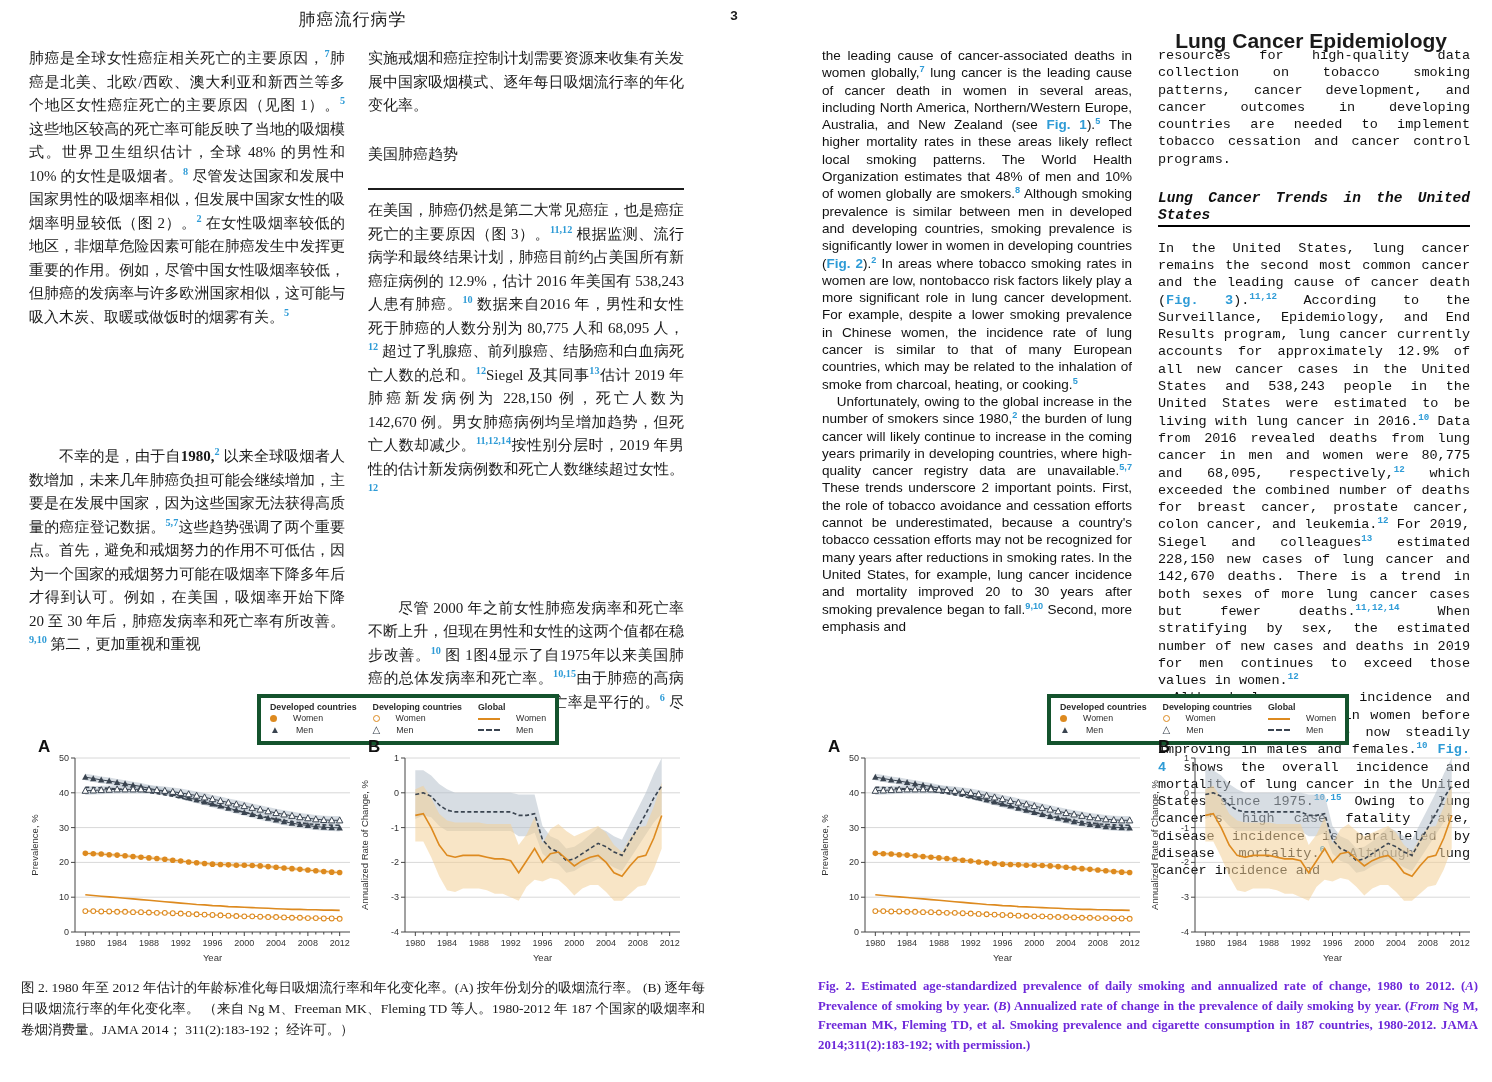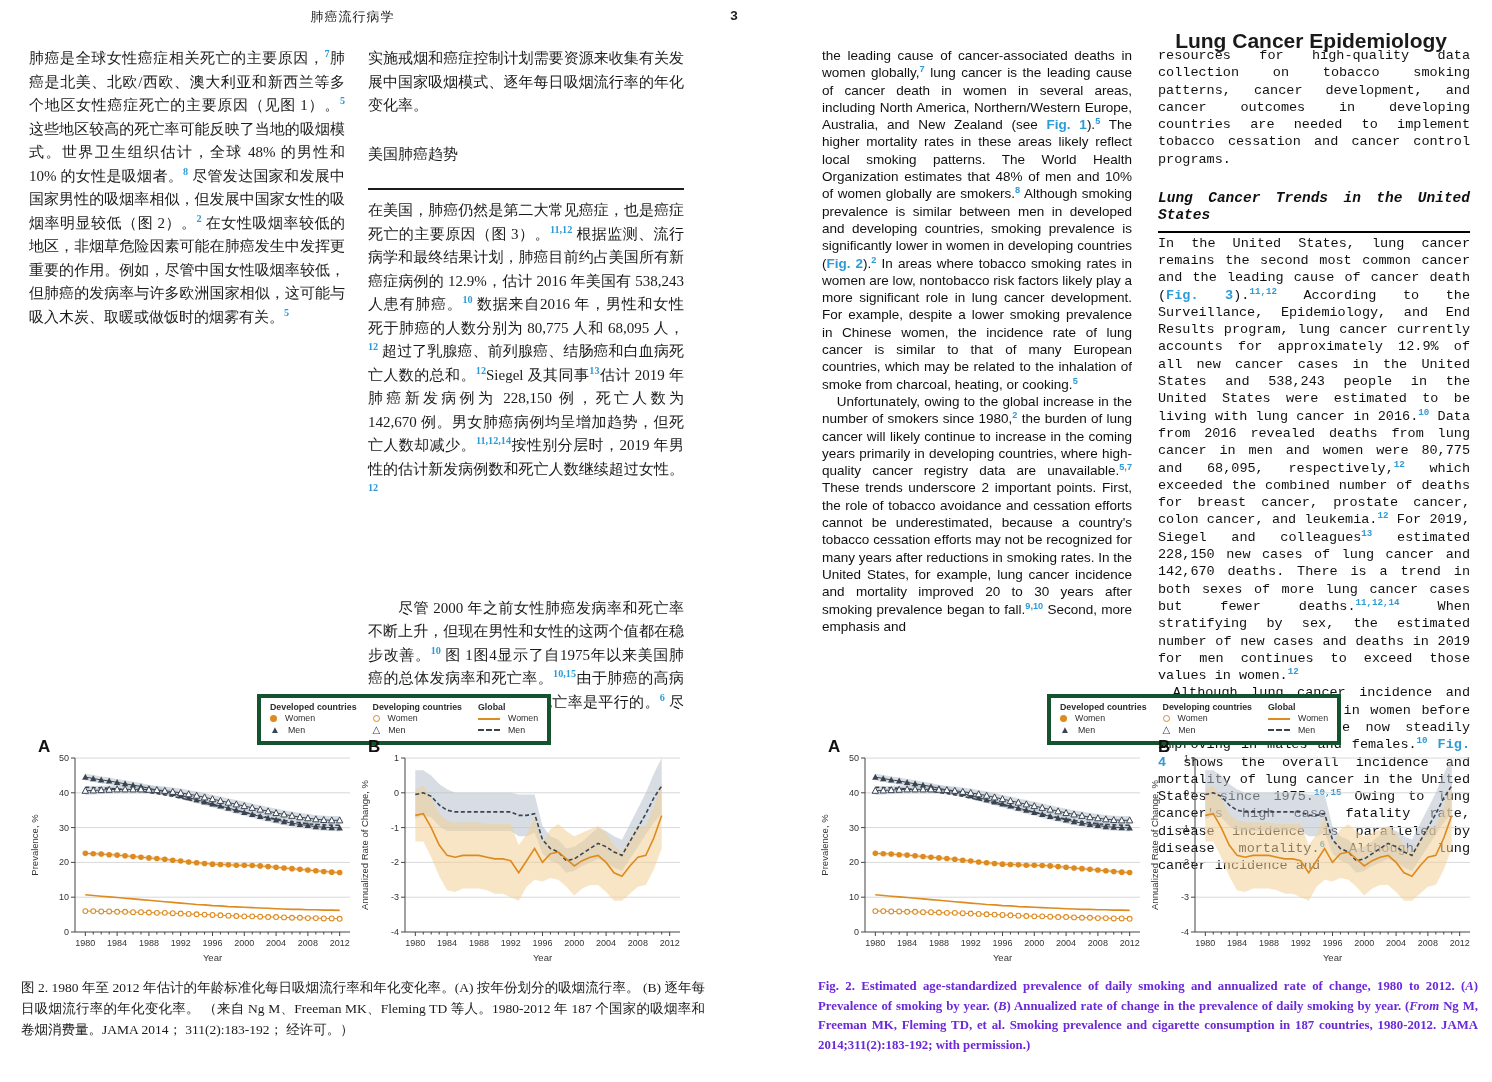--- a/index.html
+++ b/index.html
@@ -8,62 +8,63 @@
     --blue:#2E9BD6;
   }
   html,body{margin:0;padding:0;}
   body{
     width:1492px;height:1082px;position:relative;background:#ffffff;
     font-family:"Liberation Serif","DejaVu Serif",serif;color:#1a1a1a;
     overflow:hidden;
   }
   .abs{position:absolute;}
   
-  .hdr-zh{font-size:13px;letter-spacing:1px;}
+  .hdr-zh{font-size:17px;letter-spacing:1px;}
   .hdr-num{font-family:"Liberation Sans","DejaVu Sans",sans-serif;font-weight:700;font-size:13.5px;}
   .hdr-en{font-family:"Liberation Sans","DejaVu Sans",sans-serif;font-weight:700;font-size:21px;margin-top:24px;}
   
   .zh{font-size:15px;line-height:23.5px;text-align:justify;}
   .zh p{margin:0;}
   .zh .indent{text-indent:2em;}
   .zh-heading{font-size:15px;padding-bottom:22px;border-bottom:2px solid #1c1c1c;margin-top:25px;margin-bottom:9px;}
   
   .en{font-family:"Liberation Sans","DejaVu Sans",sans-serif;font-size:13.5px;line-height:17.3px;text-align:justify;color:#101010;}
   .en p{margin:0;}
   .en .indent{text-indent:1.1em;}
-  .en-heading{font-weight:700;font-style:italic;font-size:14.5px;padding-bottom:6px;border-bottom:2px solid #000;margin-top:22px;margin-bottom:2px;}
+  .en-heading{font-weight:700;font-style:italic;font-size:14.5px;border-bottom:2px solid #000;margin-top:22px;margin-bottom:13px;}
   
   sup.ref{color:var(--blue);font-size:68%;font-weight:600;line-height:0;}
   .figref{color:var(--blue);font-weight:700;}
   
   .zh-caption{font-size:13.5px;line-height:21px;text-align:justify;}
   .en-caption{font-family:Liberation Serif, serif;font-weight:700;font-size:12.8px;line-height:19.5px;text-align:justify;color:#6d28d9;}
   
   .legend{display:flex;gap:16px;border:4px solid #14532d;padding:4px 9px 5px 9px;
     font-family:"Liberation Sans","DejaVu Sans",sans-serif;font-size:8.8px;color:#2c2c2c;background:#fff;}
   .lg-title{font-weight:700;margin-bottom:1px;white-space:nowrap;}
-  .lg-item{display:flex;align-items:center;gap:8px;line-height:11.5px;white-space:nowrap;}
+  .lg-item{display:flex;align-items:center;gap:16px;line-height:11.5px;white-space:nowrap;}
   .mk{display:inline-block;}
   .mk-c-f{width:7px;height:7px;border-radius:50%;background:var(--orange);}
   .mk-c-o{width:5px;height:5px;border-radius:50%;border:1.6px solid var(--orange);background:#fff;}
   .mk-t{font-size:10px;line-height:8px;color:var(--dark);}
   .mk-l-s{width:22px;height:0;border-top:2px solid var(--orange);}
   .mk-l-d{width:22px;height:0;border-top:2px dashed var(--dark);}
   .panel-label{font-family:"Liberation Sans","DejaVu Sans",sans-serif;font-weight:700;font-size:17px;color:#111;}
   svg text{font-family:"Liberation Sans","DejaVu Sans",sans-serif;}
 </style>
 </head>
 <body>
 
 <div class="abs hdr-zh" style="left:200px;top:8px;width:305px;text-align:center;">肺癌流行病学</div>
 <div class="abs hdr-num" style="left:724px;top:8px;width:20px;text-align:center;">3</div>
 <div class="abs hdr-en" style="left:1000px;top:5px;width:447px;text-align:right;">Lung Cancer Epidemiology</div>
 
 <div class="abs zh" style="left:29px;top:47px;width:316px;">
   <p>肺癌是全球女性癌症相关死亡的主要原因，<sup class="ref">7</sup>肺癌是北美、北欧/西欧、澳大利亚和新西兰等多个地区女性癌症死亡的主要原因（见图 1）。<sup class="ref">5</sup>这些地区较高的死亡率可能反映了当地的吸烟模式。世界卫生组织估计，全球 48% 的男性和 10% 的女性是吸烟者。<sup class="ref">8</sup> 尽管发达国家和发展中国家男性的吸烟率相似，但发展中国家女性的吸烟率明显较低（图 2）。<sup class="ref">2</sup> 在女性吸烟率较低的地区，非烟草危险因素可能在肺癌发生中发挥更重要的作用。例如，尽管中国女性吸烟率较低，但肺癌的发病率与许多欧洲国家相似，这可能与吸入木炭、取暖或做饭时的烟雾有关。<sup class="ref">5</sup></p>
+  <p class="indent" style="margin-top:116px;">不幸的是，由于自<b>1980,</b><sup class="ref">2</sup> 以来全球吸烟者人数增加，未来几年肺癌负担可能会继续增加，主要是在发展中国家，因为这些国家无法获得高质量的癌症登记数据。<sup class="ref">5,7</sup>这些趋势强调了两个重要点。首先，避免和戒烟努力的作用不可低估，因为一个国家的戒烟努力可能在吸烟率下降多年后才得到认可。例如，在美国，吸烟率开始下降 20 至 30 年后，肺癌发病率和死亡率有所改善。<sup class="ref">9,10</sup> 第二，更加重视和重视</p>
 </div>
 
 <div class="abs zh" style="left:368px;top:47px;width:316px;">
   <p>实施戒烟和癌症控制计划需要资源来收集有关发展中国家吸烟模式、逐年每日吸烟流行率的年化变化率。</p>
   <div class="zh-heading">美国肺癌趋势</div>
   <p>在美国，肺癌仍然是第二大常见癌症，也是癌症死亡的主要原因（图 3）。<sup class="ref">11,12</sup> 根据监测、流行病学和最终结果计划，肺癌目前约占美国所有新癌症病例的 12.9%，估计 2016 年美国有 538,243 人患有肺癌。<sup class="ref">10</sup> 数据来自2016 年，男性和女性死于肺癌的人数分别为 80,775 人和 68,095 人，<sup class="ref">12</sup> 超过了乳腺癌、前列腺癌、结肠癌和白血病死亡人数的总和。<sup class="ref">12</sup>Siegel 及其同事<sup class="ref">13</sup>估计 2019 年肺癌新发病例为 228,150 例，死亡人数为 142,670 例。男女肺癌病例均呈增加趋势，但死亡人数却减少。<sup class="ref">11,12,14</sup>按性别分层时，2019 年男性的估计新发病例数和死亡人数继续超过女性。<sup class="ref">12</sup></p>
   <p class="indent" style="margin-top:92px;">尽管 2000 年之前女性肺癌发病率和死亡率不断上升，但现在男性和女性的这两个值都在稳步改善。<sup class="ref">10</sup> 图 1图4显示了自1975年以来美国肺癌的总体发病率和死亡率。<sup class="ref">10,15</sup>由于肺癌的高病死率，疾病发病率与疾病死亡率是平行的。<sup class="ref">6</sup> 尽管肺癌发病率和死亡率</p>
 </div>
 
 <div class="abs legend" style="left:257px;top:694px;">

